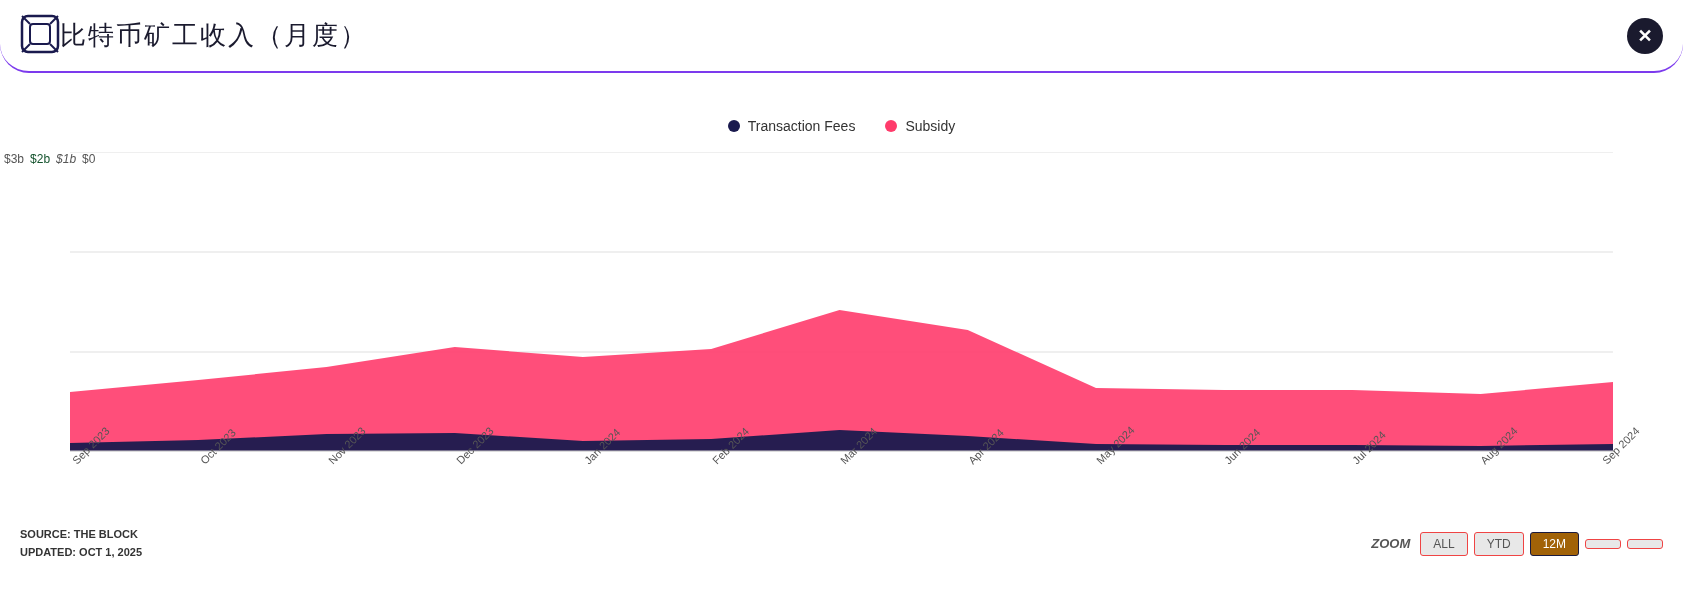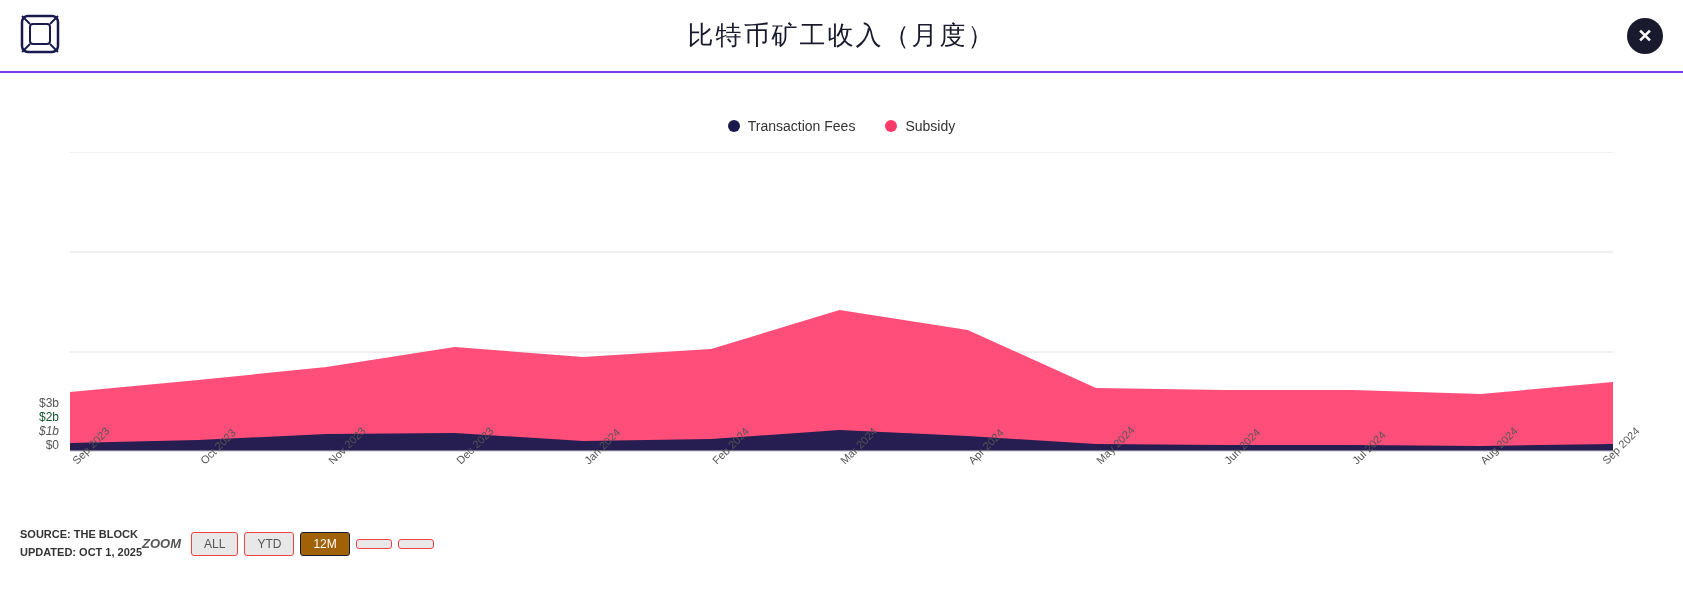--- a/index.html
+++ b/index.html
@@ -12,24 +12,25 @@
     }
     .container {
       width: 1683px;
       height: 594px;
       position: relative;
       background: #fff;
     }
     .header {
       display: flex;
       align-items: center;
-      justify-content: center;
+      justify-content: flex-start;
       padding: 18px 60px;
       position: relative;
       border-bottom: 2px solid #7c3aed;
+      border-radius: 29px;
     }
     .logo {
       position: absolute;
       left: 20px;
       top: 50%;
       transform: translateY(-50%);
     }
     .close-btn {
       position: absolute;
       right: 20px;
@@ -69,20 +70,21 @@
       font-size: 14px;
       color: #333;
     }
     .legend-dot {
       width: 12px;
       height: 12px;
       border-radius: 50%;
     }
     .footer {
       display: flex;
+      justify-content: space-between;
       align-items: center;
       padding: 8px 20px;
       margin-top: 4px;
     }
     .source-text {
       font-size: 11px;
       color: #333;
       font-weight: 700;
       line-height: 1.6;
     }
@@ -143,21 +145,21 @@
       <span>Transaction Fees</span>
     </div>
     <div class="legend-item">
       <div class="legend-dot" style="background:#ff3b6b;"></div>
       <span>Subsidy</span>
     </div>
   </div>
 
   <div style="position:relative; padding: 10px 70px 0 70px;">
 
-    <div style="position:absolute; left:0; top:10px; width:65px; height:300px; display:flex; flex-direction:column; justify-content:flex-end; padding-left:4px;">
+    <div style="position:absolute; left:0; top:10px; width:65px; height:300px; display:flex; flex-direction:row; justify-content:flex-start; padding-left:4px;">
       <span style="font-size:12px;color:#555;text-align:right;padding-right:6px;">$3b</span>
       <span style="font-size:12px;color:#14532d;text-align:right;padding-right:6px;">$2b</span>
       <span style="font-size:12px;color:#555;text-align:right;padding-right:6px;font-style:italic;">$1b</span>
       <span style="font-size:12px;color:#555;text-align:right;padding-right:6px;">$0</span>
     </div>
 
     <svg width="100%" height="300" viewBox="0 0 1540 300" preserveAspectRatio="none" style="display:block;">
 
       <line class="gridline" x1="0" y1="0" x2="1540" y2="0"></line>
       <line class="gridline" x1="0" y1="100" x2="1540" y2="100"></line>

